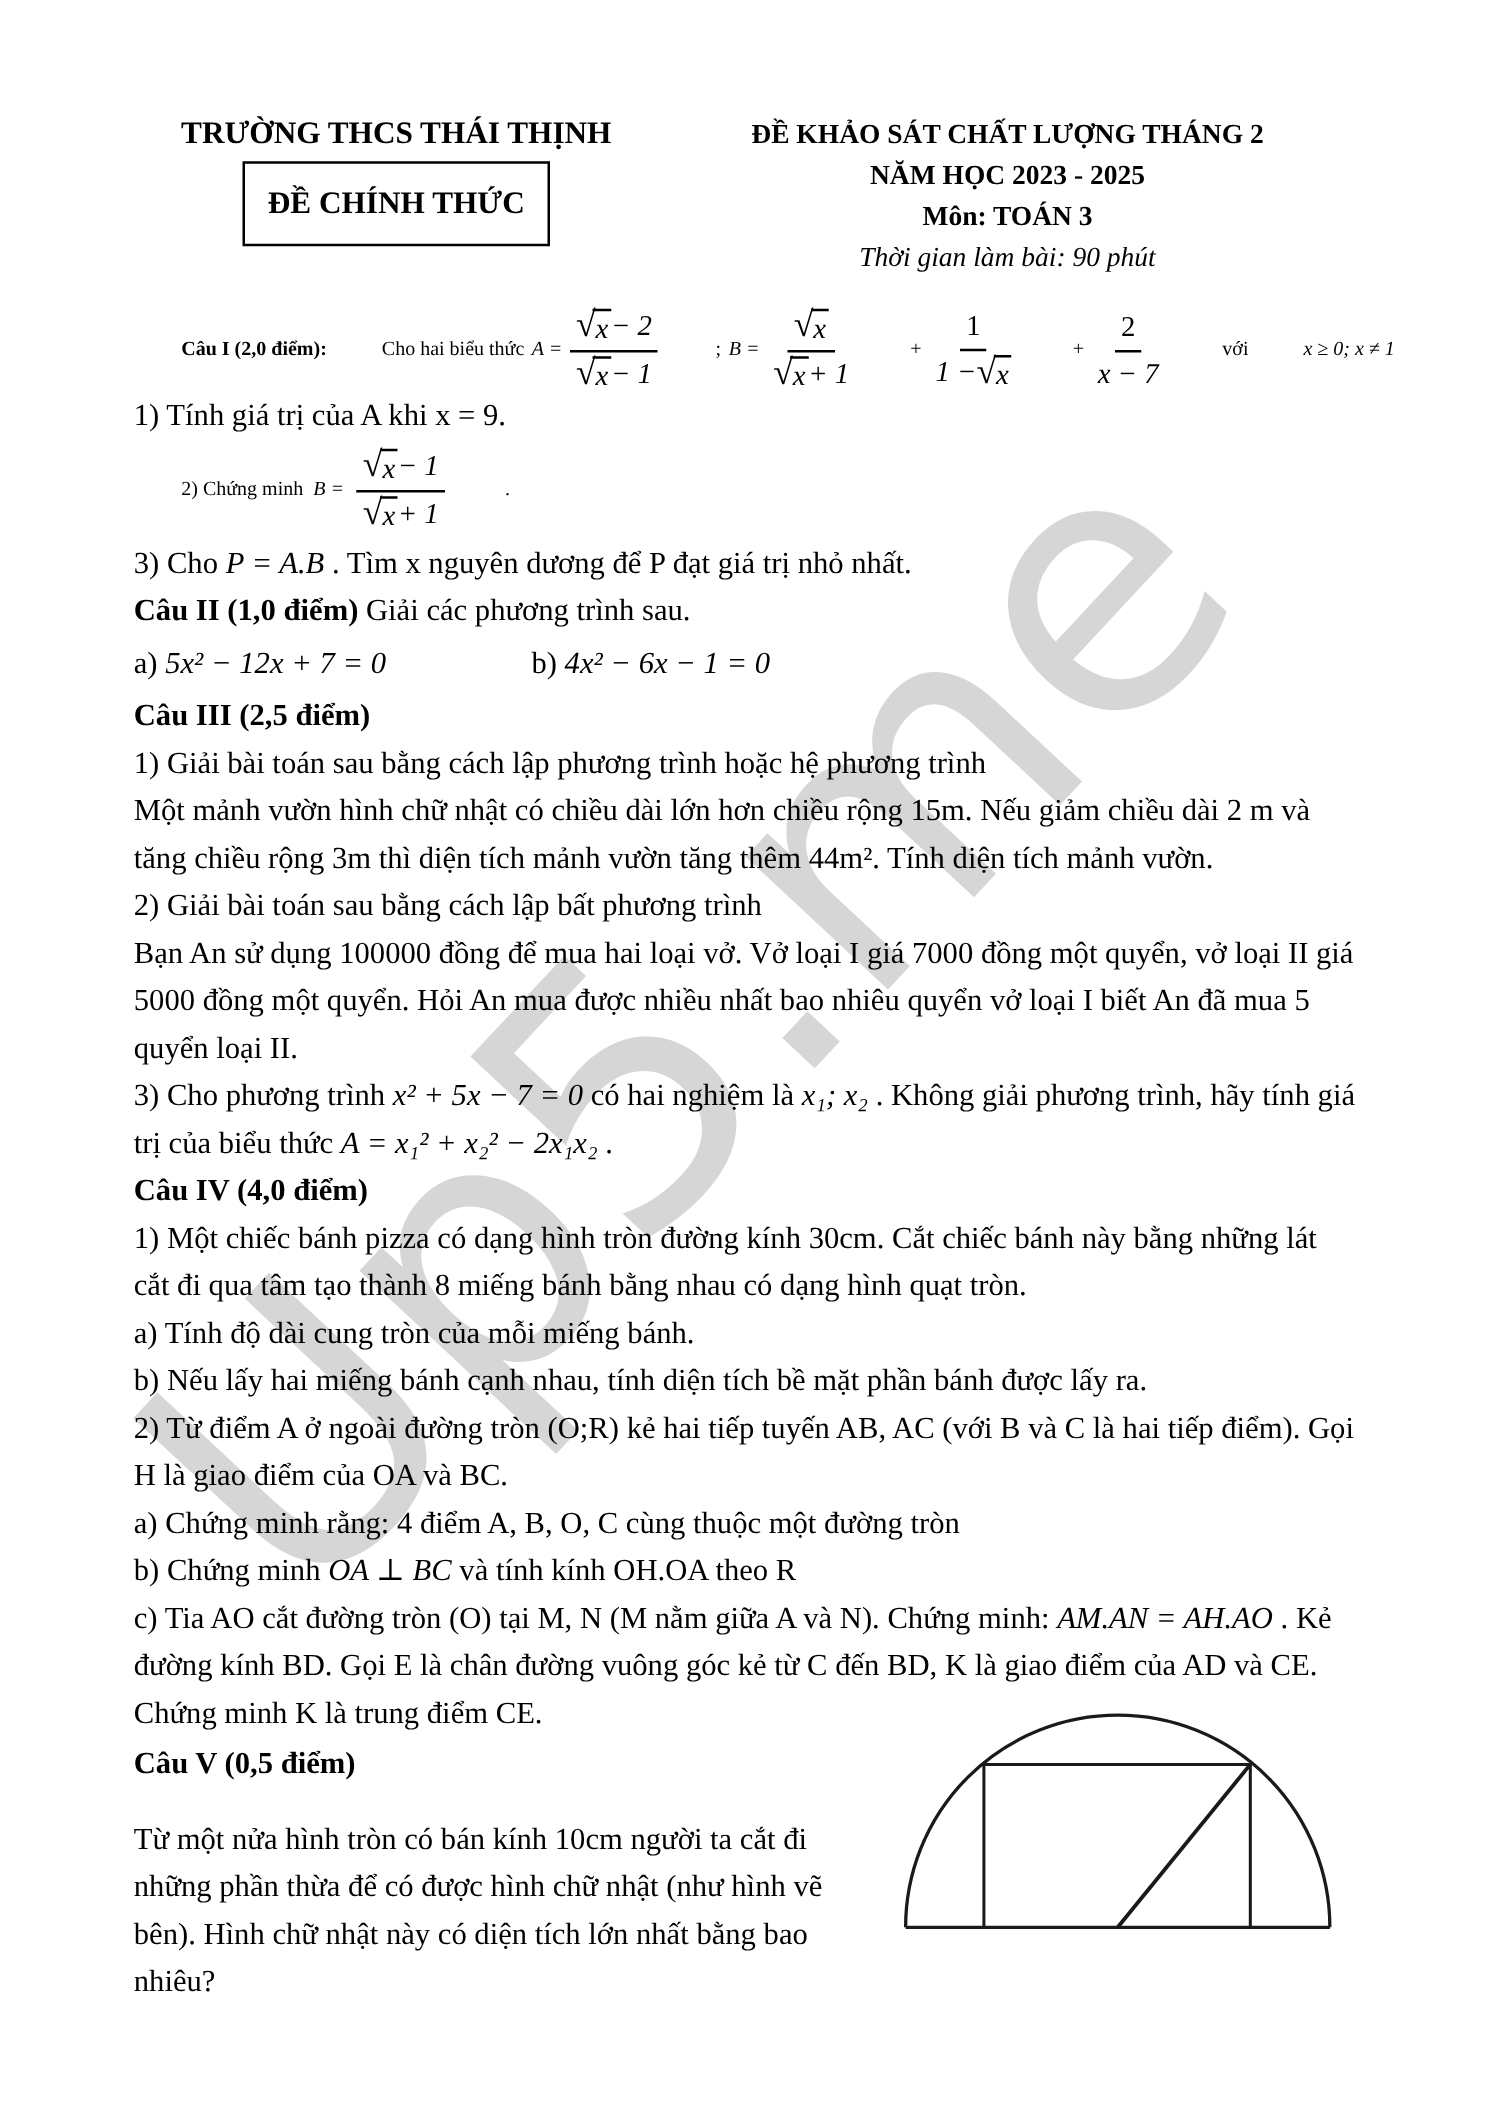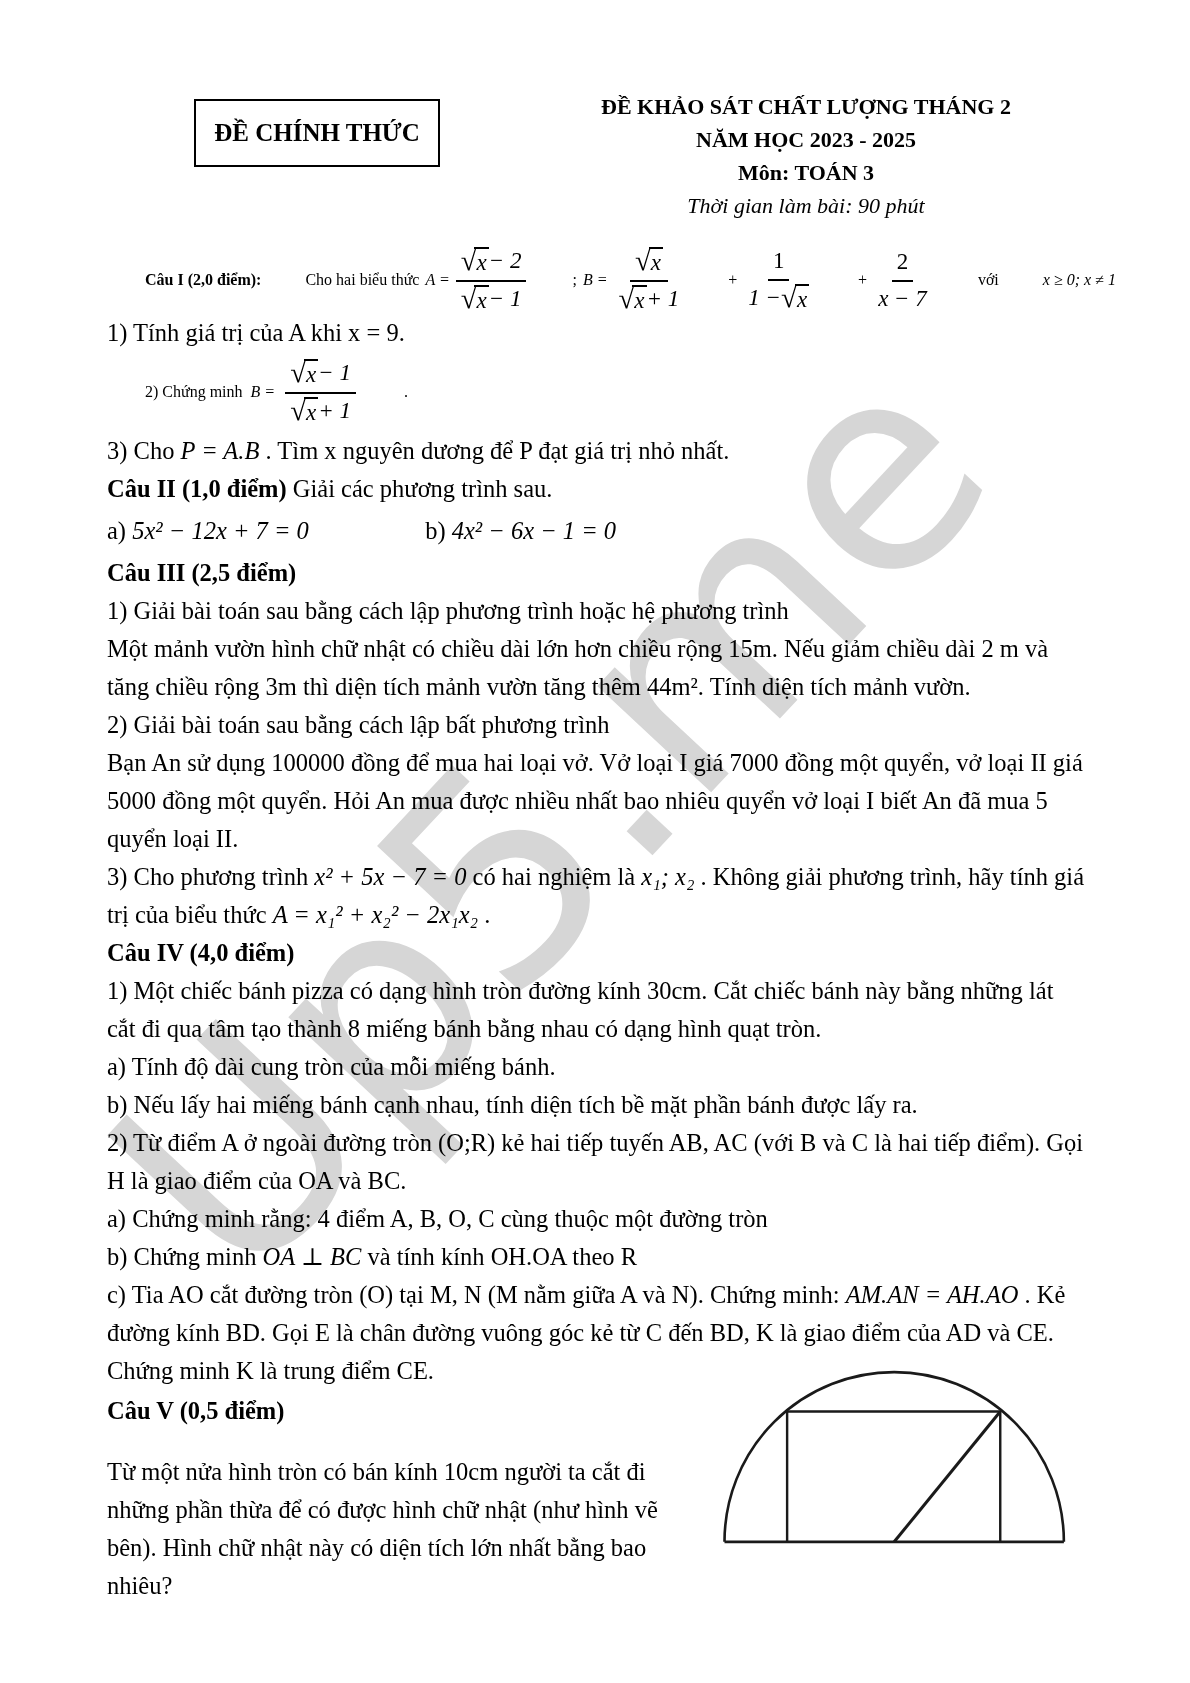--- a/index.html
+++ b/index.html
@@ -50,20 +50,21 @@
 </style>
 </head>
 <body>
 
 <div class="watermark">Up5.me</div>
 
 <div class="content">
 
   <div class="header">
     <div class="h-left">
+      <div class="school">TRƯỜNG THCS THÁI THỊNH</div>
       <div class="official-box">
         <span>ĐỀ CHÍNH THỨC</span>
       </div>
     </div>
     <div class="h-right">
       <div class="b">ĐỀ KHẢO SÁT CHẤT LƯỢNG THÁNG 2</div>
       <div class="b">NĂM HỌC 2023 - 2025</div>
       <div class="b">Môn: TOÁN 3</div>
       <div class="i">Thời gian làm bài: 90 phút</div>
     </div>

